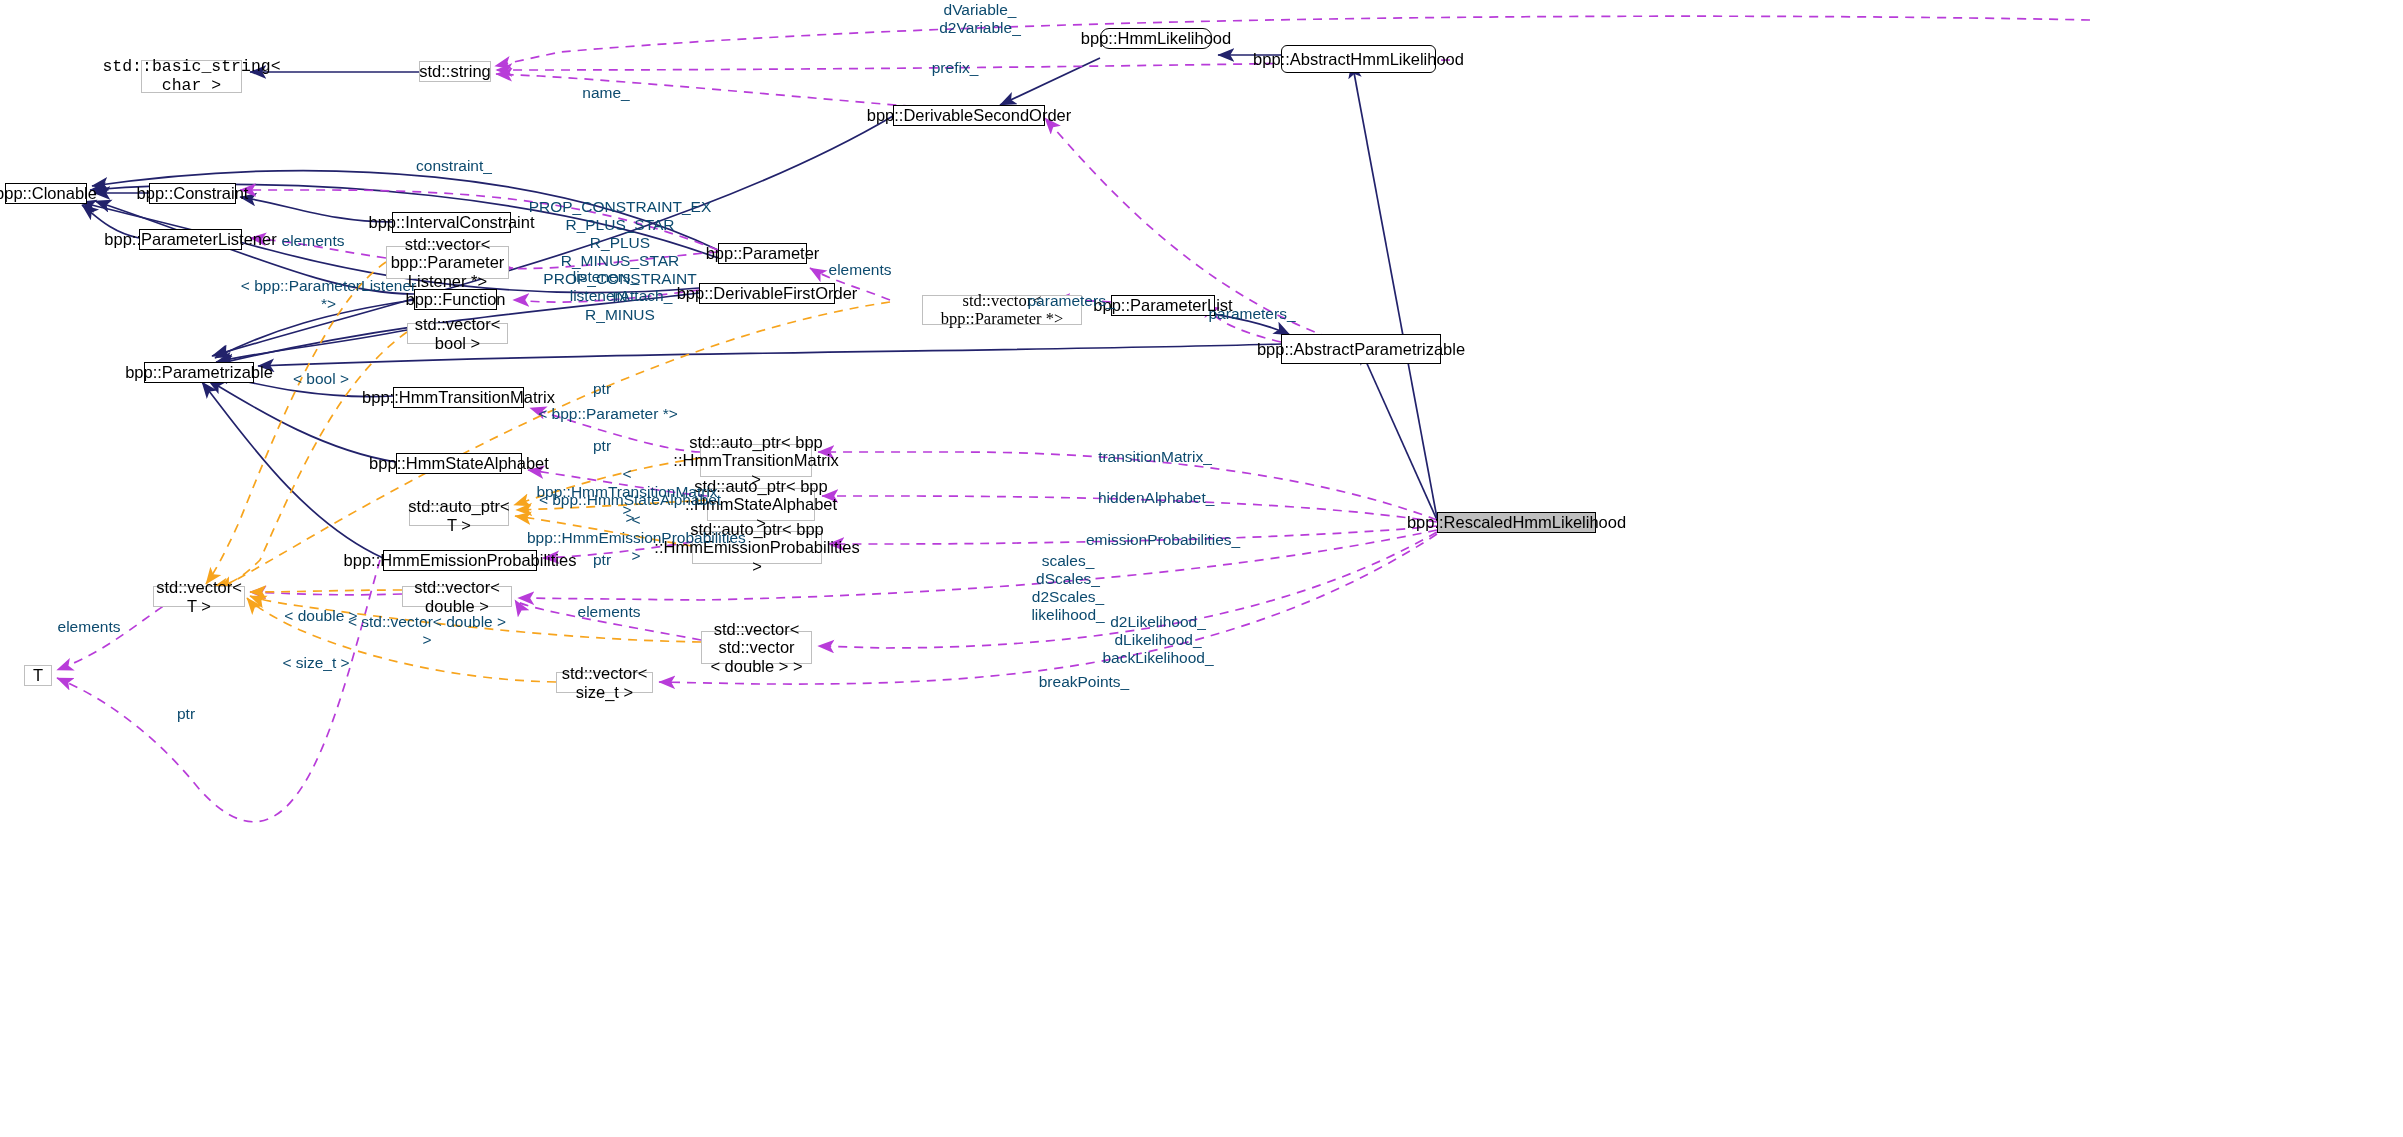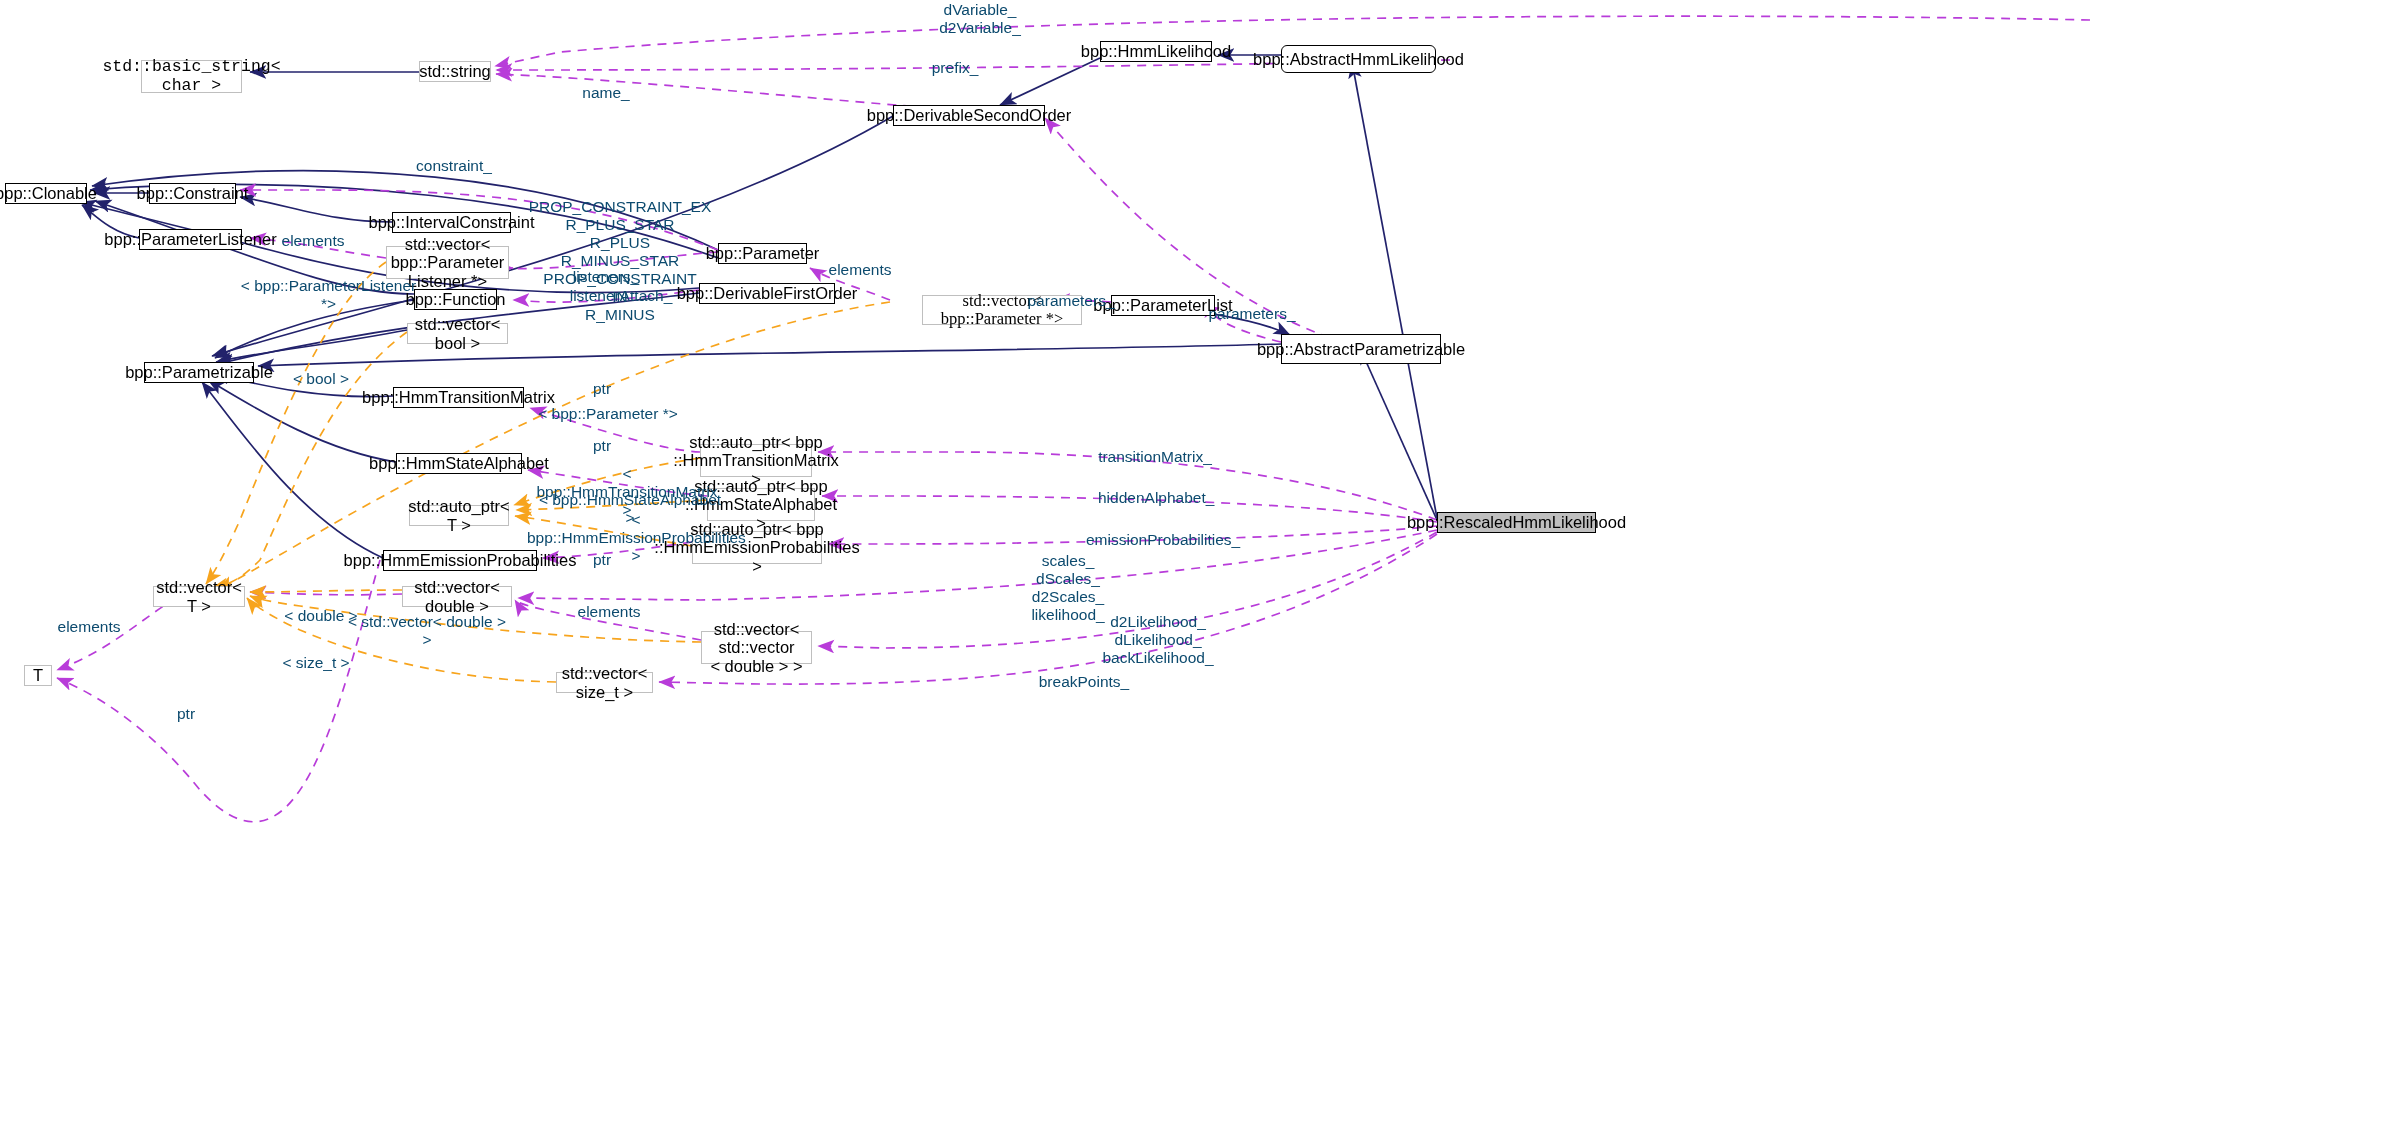--- a/index.html
+++ b/index.html
@@ -96,21 +96,21 @@
     <path class="tpl" d="M 556,682 C 460,680 370,660 300,630 C 270,616 252,604 247,598"></path>
     <path class="tpl" d="M 700,458 C 620,470 560,490 514,505"></path>
     <path class="tpl" d="M 707,500 C 640,504 580,508 516,510"></path>
     <path class="tpl" d="M 692,546 C 620,534 560,522 515,516"></path>
   </svg>
 
   <div id="nodes-layer">
       <div class="node tmpl" style="left: 141px; top: 60px; width: 101px; height: 33px; font-family: Liberation Mono, monospace;">std::basic_string&lt;
 char &gt;</div>
       <div class="node tmpl" style="left: 419px; top: 61px; width: 72px; height: 21px;">std::string</div>
-      <div class="node solid" style="left: 1100px; top: 41px; width: 112px; height: 21px;">bpp::HmmLikelihood</div>
+      <div class="node solid" style="left: 1100px; top: 28px; width: 112px; height: 21px; border-radius: 9px;">bpp::HmmLikelihood</div>
       <div class="node solid" style="left: 1281px; top: 45px; width: 155px; height: 28px; border-radius: 6px;">bpp::AbstractHmmLikelihood</div>
       <div class="node solid" style="left: 893px; top: 105px; width: 152px; height: 21px;">bpp::DerivableSecondOrder</div>
       <div class="node solid" style="left: 5px; top: 183px; width: 82px; height: 21px;">bpp::Clonable</div>
       <div class="node solid" style="left: 149px; top: 183px; width: 87px; height: 21px;">bpp::Constraint</div>
       <div class="node solid" style="left: 392px; top: 212px; width: 119px; height: 21px;">bpp::IntervalConstraint</div>
       <div class="node solid" style="left: 139px; top: 229px; width: 103px; height: 21px;">bpp::ParameterListener</div>
       <div class="node tmpl" style="left: 386px; top: 246px; width: 123px; height: 33px;">std::vector&lt; bpp::Parameter
 Listener *&gt;</div>
       <div class="node solid" style="left: 718px; top: 243px; width: 89px; height: 21px;">bpp::Parameter</div>
       <div class="node solid" style="left: 414px; top: 289px; width: 83px; height: 21px;">bpp::Function</div>

